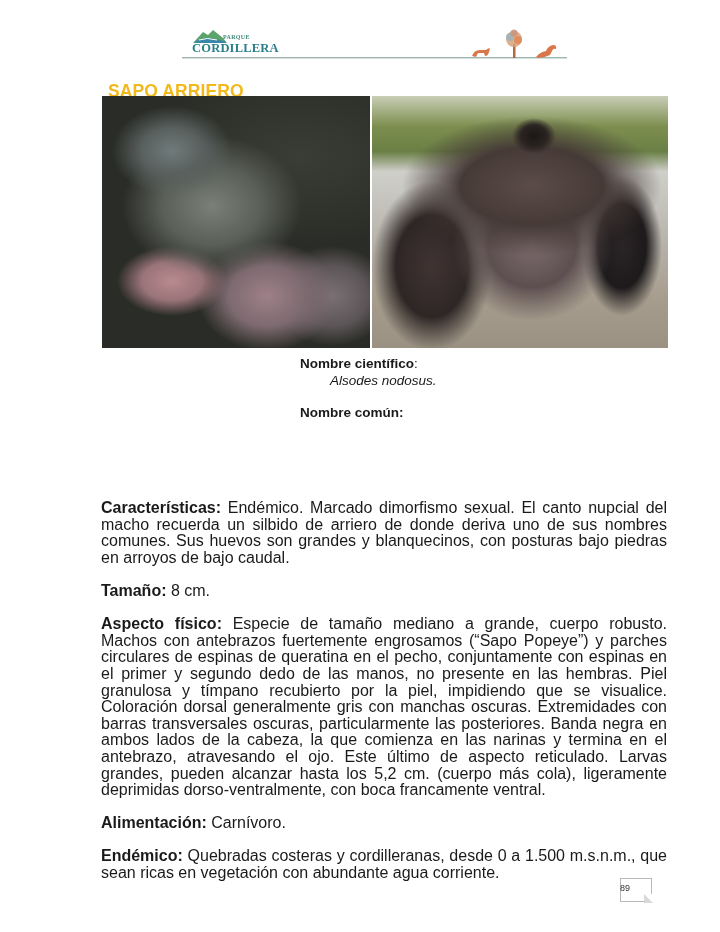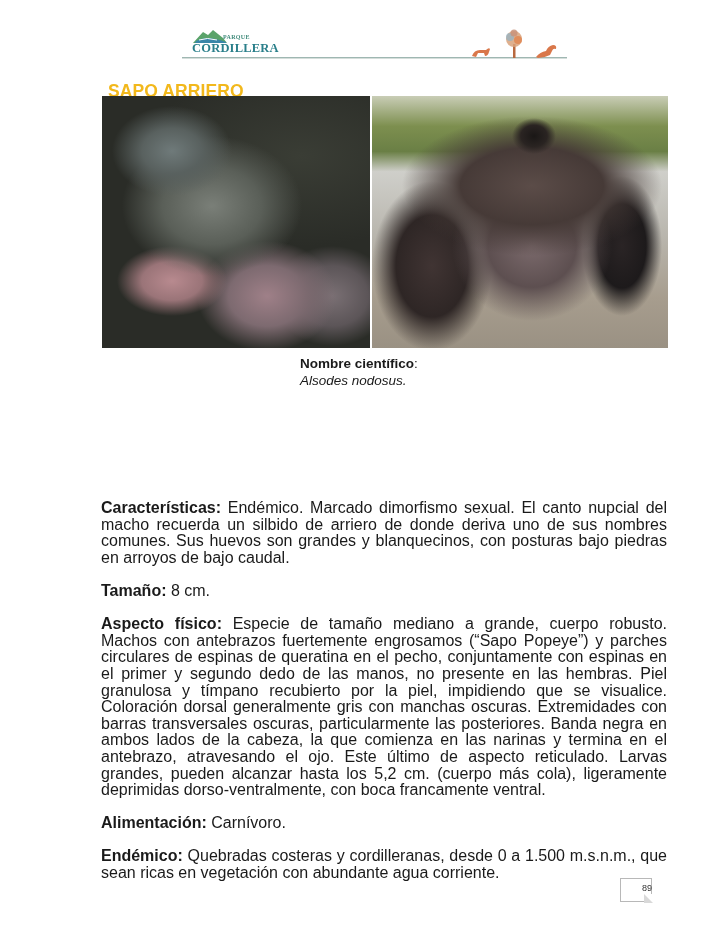--- a/index.html
+++ b/index.html
@@ -43,33 +43,33 @@
       radial-gradient(ellipse 60px 85px at 60px 170px, #403433 0%, #2e2625 60%, rgba(0,0,0,0) 100%),
       radial-gradient(ellipse 40px 70px at 250px 150px, #2a2425 0%, #1d1a1b 60%, rgba(0,0,0,0) 100%),
       linear-gradient(180deg, #c9cdb6 0%, #7d8f4f 12%, #6a7f45 22%, #cfcfca 30%, #b9b6ae 55%, #a79d8e 80%, #9a9183 100%);
   }
   .photo-caption { position: absolute; width: 1px; height: 1px; overflow: hidden; opacity: 0; }
 
   
   .taxo { position: absolute; left: 300px; top: 356px; font-size: 13.5px; line-height: 16.5px; }
   .taxo .item { margin-bottom: 16px; }
   .taxo .label { font-weight: bold; }
-  .taxo .sci { font-style: italic; }
+  .taxo .sci { font-style: italic; margin-left: 30px; }
 
   
   .body { position: absolute; left: 101px; top: 500px; width: 566px; font-size: 16px;
           line-height: 16.6px; text-align: justify; }
   .body p { margin: 0 0 16.6px 0; }
   .body .label { font-weight: bold; }
 
   
   .pagenum { position: absolute; left: 620px; top: 878px; width: 32px; height: 24px; }
   .pagenum-box { position: absolute; left: 0; top: 0; width: 32px; height: 24px; border: 1px solid #b8b8b8;
                  background: #fff; box-sizing: border-box; }
-  .pagenum-text { position: absolute; left: 0; top: 5px; width: 32px; text-align: right; font-size: 9px; color: #333; }
+  .pagenum-text { position: absolute; left: 0; top: 5px; width: 32px; text-align: left; font-size: 9px; color: #333; }
   .pagenum-curl { position: absolute; right: -1px; bottom: -1px; width: 0; height: 0;
                   border-left: 9px solid #d9d9d9; border-top: 9px solid #fff; }
 </style>
 </head>
 <body>
 
 <div class="header">
   <div class="logo">
     <svg class="logo-mountain" width="34" height="16" viewBox="0 0 34 16">
       <path d="M0 15 L10 4 L15 7 L20 2 L30 10 L34 15 Z" fill="#5aa36a"></path>
@@ -108,20 +108,21 @@
     <span class="photo-caption">Sapo arriero sobre superficie de gravilla, vista lateral</span>
   </div>
 </div>
 
 <div class="taxo">
   <div class="item">
     <div><span class="label">Nombre científico</span><span>:</span></div>
     <div class="sci">Alsodes nodosus.</div>
   </div>
   <div class="item">
+    <div class="label">Nombre común:</div>
   </div>
 </div>
 
 <div class="body">
   <p><span class="label">Características:</span><span> Endémico. Marcado dimorfismo sexual. El canto nupcial del macho recuerda un silbido de arriero de donde deriva uno de sus nombres comunes. Sus huevos son grandes y blanquecinos, con posturas bajo piedras en arroyos de bajo caudal.</span></p>
   <p><span class="label">Tamaño:</span><span> 8 cm.</span></p>
   <p><span class="label">Aspecto físico:</span><span> Especie de tamaño mediano a grande, cuerpo robusto. Machos con antebrazos fuertemente engrosamos (“Sapo Popeye”) y parches circulares de espinas de queratina en el pecho, conjuntamente con espinas en el primer y segundo dedo de las manos, no presente en las hembras. Piel granulosa y tímpano recubierto por la piel, impidiendo que se visualice. Coloración dorsal generalmente gris con manchas oscuras. Extremidades con barras transversales oscuras, particularmente las posteriores. Banda negra en ambos lados de la cabeza, la que comienza en las narinas y termina en el antebrazo, atravesando el ojo. Este último de aspecto reticulado. Larvas grandes, pueden alcanzar hasta los 5,2 cm. (cuerpo más cola), ligeramente deprimidas dorso-ventralmente, con boca francamente ventral.</span></p>
   <p><span class="label">Alimentación:</span><span> Carnívoro.</span></p>
   <p><span class="label">Endémico:</span><span> Quebradas costeras y cordilleranas, desde 0 a 1.500 m.s.n.m., que sean ricas en vegetación con abundante agua corriente.</span></p>
 </div>

